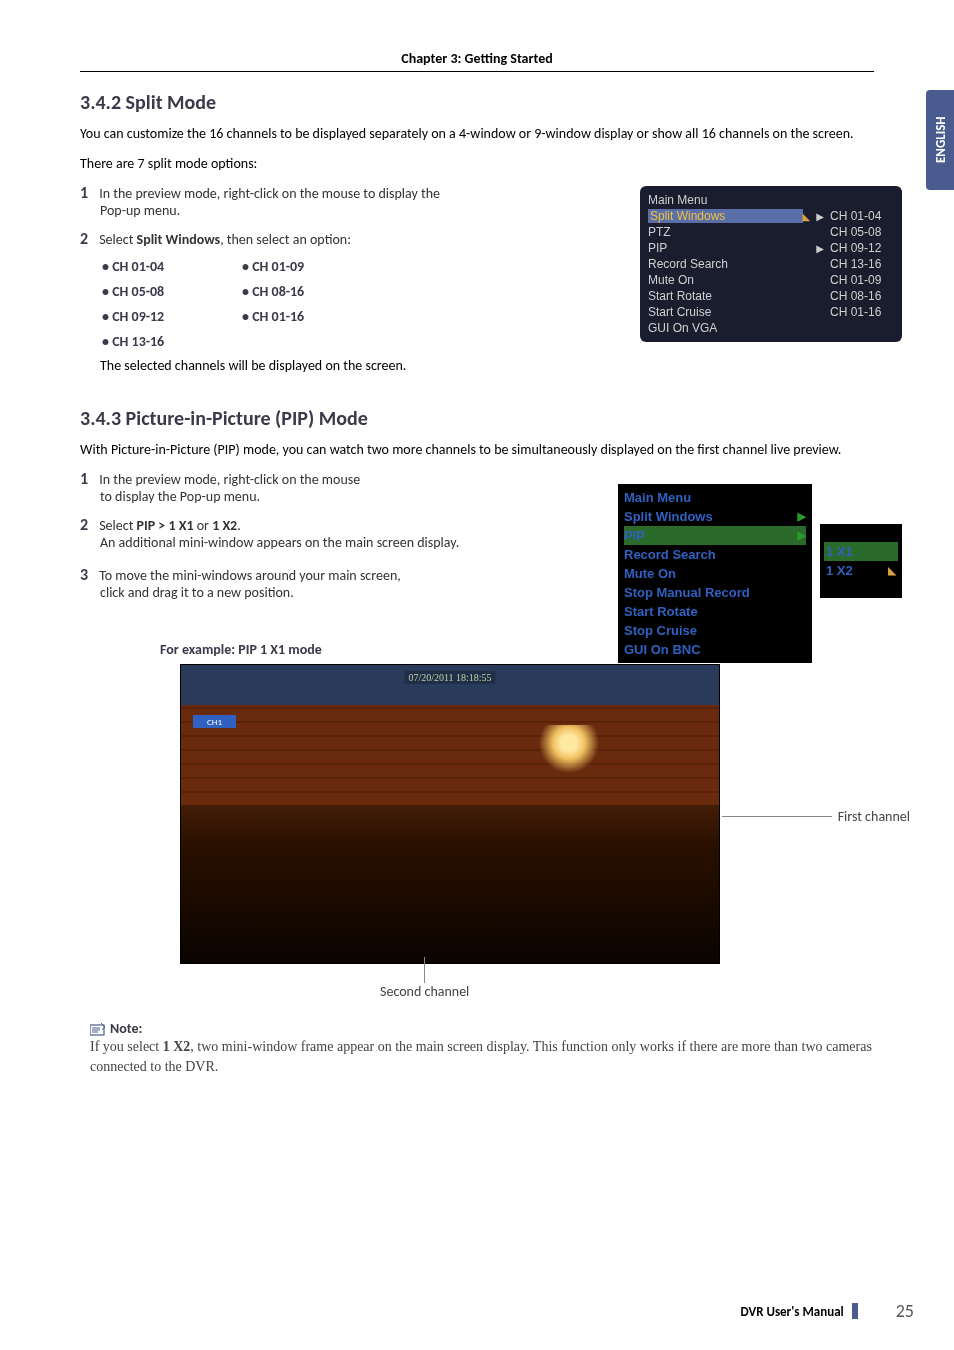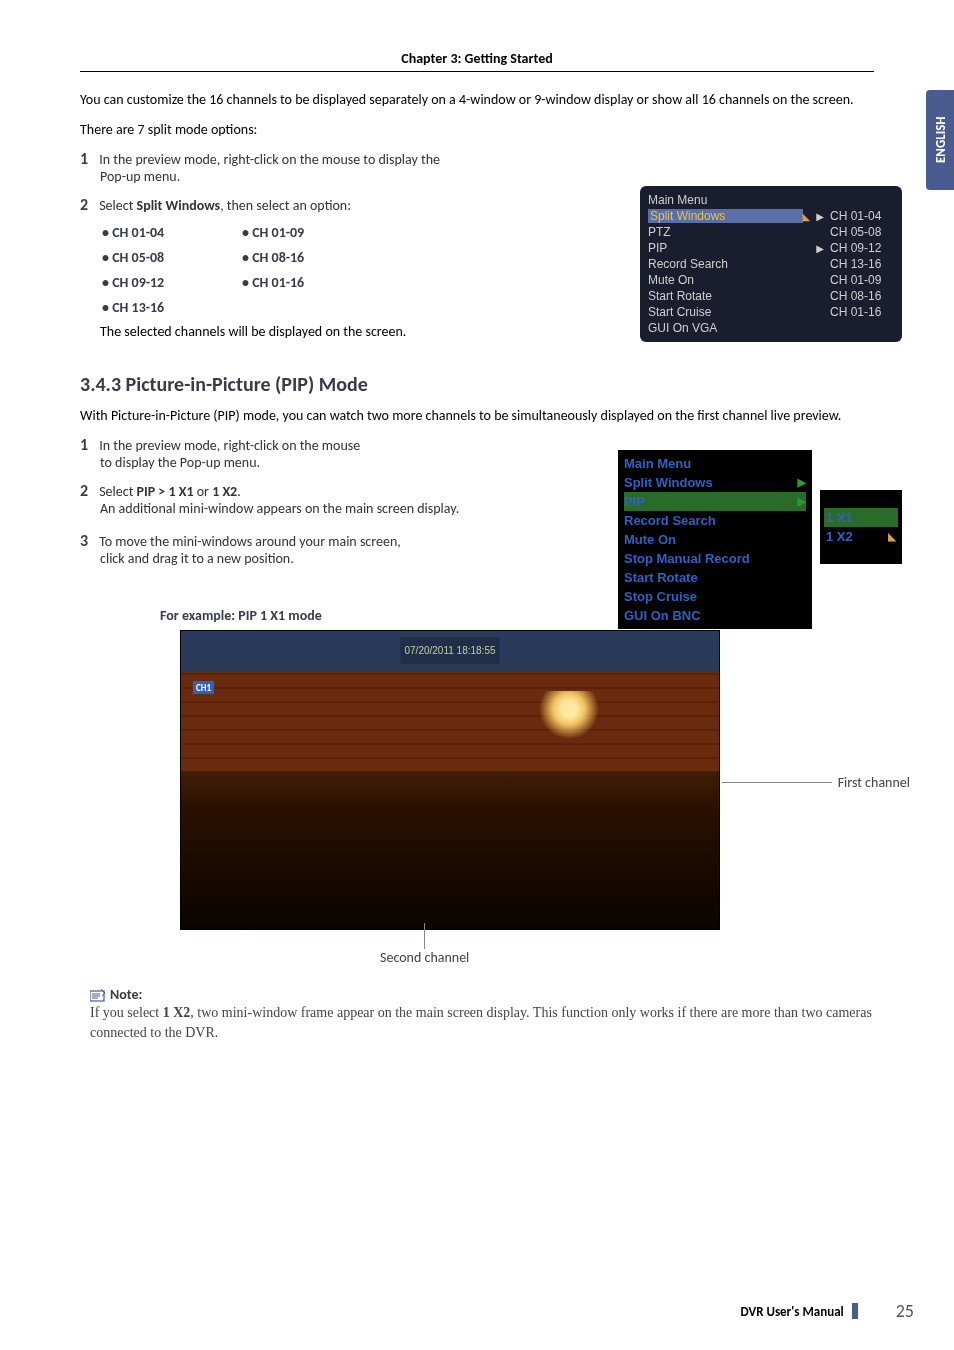--- a/index.html
+++ b/index.html
@@ -131,32 +131,32 @@
     width: 540px;
     height: 300px;
     background: linear-gradient(180deg,#3a1b0a 0%, #5a2a0e 35%, #2a1000 60%, #0a0400 100%);
     position: relative;
     overflow: hidden;
     border: 1px solid #000;
   }
   .pip-main .sky { position:absolute; top:0; left:0; right:0; height:40px; background:#2a3a5a; }
   .pip-main .timestamp {
     position:absolute; top:6px; left:50%; transform:translateX(-50%);
-    color:#c0d0a0; font-size:10px; background:rgba(0,0,0,0.2); padding:8px 4px;
-    font-family: Liberation Sans, sans-serif;
+    color:#c0d0a0; font-size:10px; background:rgba(0,0,0,0.2); padding:1px 4px;
+    font-family: Liberation Serif, serif;
   }
   .pip-main .wall { position:absolute; top:40px; left:0; right:0; height:100px;
     background: repeating-linear-gradient(0deg,#6a2a0e 0 12px,#5a2208 12px 14px),
                 repeating-linear-gradient(90deg, rgba(0,0,0,0.1) 0 40px, rgba(0,0,0,0.2) 40px 42px);
   }
   .pip-main .lamp {
     position:absolute; top:60px; right:120px; width:60px; height:60px;
     background: radial-gradient(circle at 50% 30%, #ffe8a0 8px, #f0c060 16px, transparent 30px);
   }
-  .pip-main .lbl { position:absolute; background:#3060c0; color:#fff; font-size:9px; padding:1px 3px; font-weight:bold;}
+  .pip-main .lbl { position:absolute; background:#3060c0; color:#fff; font-size:9px; padding:1px 14px; font-weight:normal;}
   .pip-main .lbl.ch1 { top:50px; left:12px; }
   .pip-mini {
     position:absolute; left:62px; bottom:16px; width:110px; height:90px;
     background: radial-gradient(ellipse at 50% 100%, #6a3010 30%, #2a1000 70%);
     border:1px solid #2a2a2a;
   }
   .pip-mini .lbl { position:absolute; top:2px; left:2px; background:#3060c0; color:#fff; font-size:8px; padding:1px 2px; font-weight:bold;}
   .callout-right {
     position:absolute; right:-190px; top:144px; display:flex; align-items:center;
   }
@@ -181,20 +181,21 @@
   .footer .manual { font-weight:bold; color:#000; font-size:13px; }
   .footer .pnum { font-size:18px; color:#555; margin-left:30px; }
 </style>
 </head>
 <body>
 
 <div class="chapter-header">Chapter 3: Getting Started</div>
 <div class="side-tab">ENGLISH</div>
 
 <div class="section1">
+  <h2>3.4.2 Split Mode</h2>
   <p>You can customize the 16 channels to be displayed separately on a 4-window or 9-window display or show all 16 channels on the screen.</p>
   <p>There are 7 split mode options:</p>
 
   <div class="step-wrap">
     <span class="step-num">1</span>
     <span class="step-body">In the preview mode, right-click on the mouse to display the</span>
     <span class="step-cont">Pop-up menu.</span>
   </div>
 
   <div class="step-wrap">

